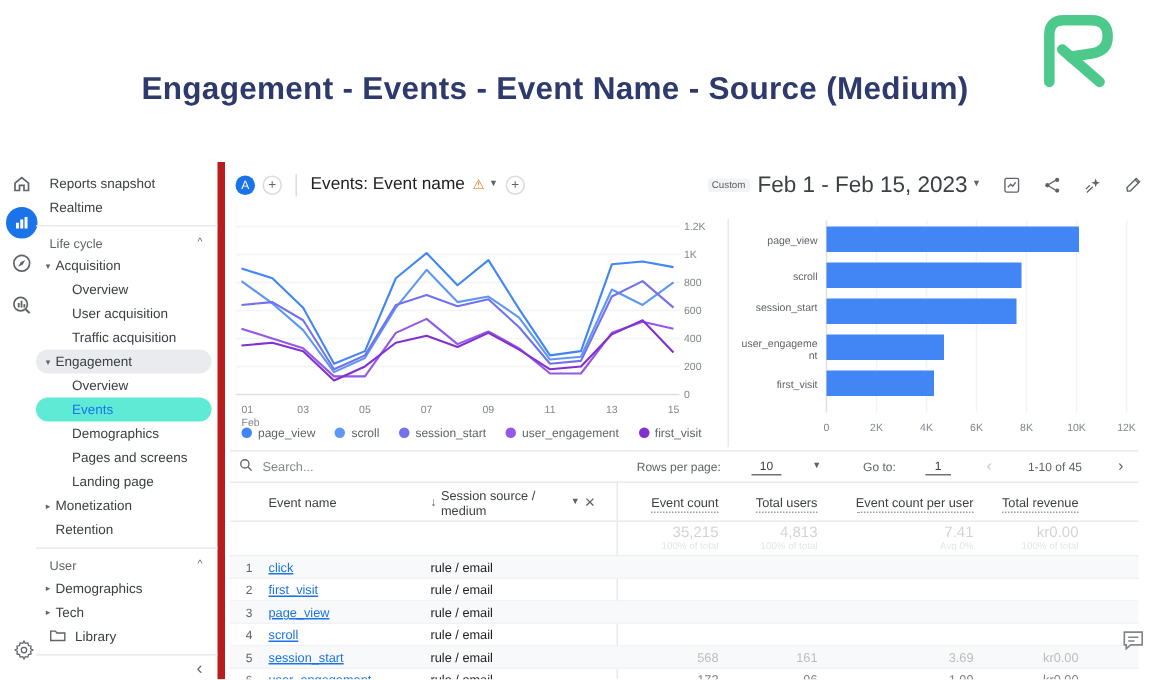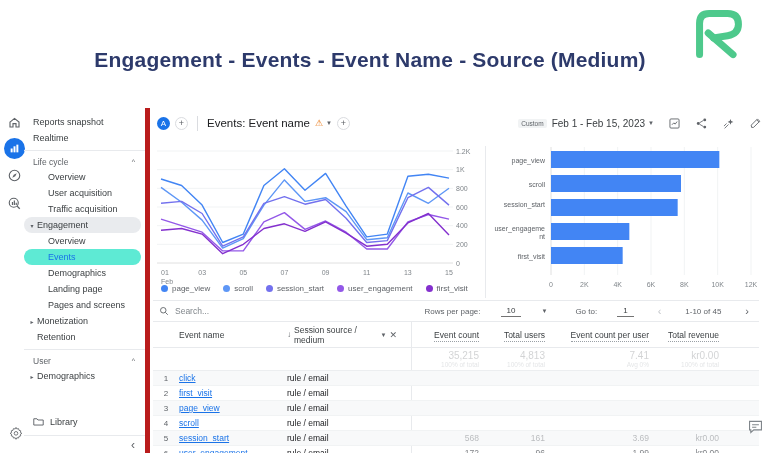--- a/index.html
+++ b/index.html
@@ -50,21 +50,21 @@
   .chip-a { width:13px; height:13px; border-radius:50%; background:#1a73e8; color:#fff;
             font-size:8px; display:flex; align-items:center; justify-content:center; flex:none; cursor:pointer; }
   .chip-plus { width:13px; height:13px; border-radius:50%; border:1px solid #dadce0; color:#5f6368;
                font-size:9px; line-height:11px; text-align:center; margin-left:5px; flex:none; cursor:pointer; }
   .vsep { width:1px; height:15px; background:#dadce0; margin:0 9px; }
   #rh-title { font-size:11.5px; color:#202124; }
   .warn { color:#e8710a; font-size:9px; margin-left:5px; }
   .caret { color:#5f6368; font-size:6px; margin-left:3px; }
   #rh-right { margin-left:auto; display:flex; align-items:center; gap:0; }
   #date-preset { font-size:6.5px; color:#5f6368; background:#f1f3f4; border-radius:2px; padding:1px 3px; }
-  #date-range { font-size:10px; color:#3c4043; margin-left:5px; cursor:pointer; }
+  #date-range { font-size:15px; color:#3c4043; margin-left:5px; cursor:pointer; }
   .hd-icon { width:14px; height:14px; margin-left:13px; display:flex; align-items:center; justify-content:center; cursor:pointer; }
 
   
   #line-chart-wrap { position:absolute; left:2px; top:33px; width:330px; height:158px; }
   #charts-vsep { position:absolute; left:334px; top:38px; width:1px; height:152px; background:#e8eaed; }
   #bar-chart-wrap { position:absolute; left:338px; top:33px; width:276px; height:158px; }
   #chart-legend { position:absolute; left:10px; top:176px; display:flex; gap:13px; }
   .lg-item { display:flex; align-items:center; gap:4px; font-size:8px; color:#5f6368; }
   .lg-dot { width:7px; height:7px; border-radius:50%; }
 
@@ -165,20 +165,24 @@
             <span class="lbl">Reports snapshot</span>
           </div>
           <div class="sb-item sb-link0">
             <span class="lbl">Realtime</span>
           </div>
           <div class="sb-divider"></div>
           <div class="sb-section">
             <span>Life cycle</span>
             <span class="chev">^</span>
           </div>
+          <div class="sb-item sb-group">
+            <span class="arrow">▾</span>
+            <span class="lbl">Acquisition</span>
+          </div>
           <div class="sb-item sb-link1">
             <span class="lbl">Overview</span>
           </div>
           <div class="sb-item sb-link1">
             <span class="lbl">User acquisition</span>
           </div>
           <div class="sb-item sb-link1">
             <span class="lbl">Traffic acquisition</span>
           </div>
           <div class="sb-item sb-group pill-gray">
@@ -188,40 +192,44 @@
           <div class="sb-item sb-link1">
             <span class="lbl">Overview</span>
           </div>
           <div class="sb-item sb-link1 pill-blue">
             <span class="lbl">Events</span>
           </div>
           <div class="sb-item sb-link1">
             <span class="lbl">Demographics</span>
           </div>
           <div class="sb-item sb-link1">
+            <span class="lbl">Pages and screens</span>
+          </div>
+          <div class="sb-item sb-link1">
             <span class="lbl">Landing page</span>
-          </div>
-          <div class="sb-item sb-link1">
-            <span class="lbl">Pages and screens</span>
           </div>
           <div class="sb-item sb-group">
             <span class="arrow">▸</span>
             <span class="lbl">Monetization</span>
           </div>
           <div class="sb-item sb-group noarrow">
             <span class="lbl">Retention</span>
           </div>
           <div class="sb-divider"></div>
           <div class="sb-section">
             <span>User</span>
             <span class="chev">^</span>
           </div>
           <div class="sb-item sb-group">
             <span class="arrow">▸</span>
             <span class="lbl">Demographics</span>
+          </div>
+          <div class="sb-item sb-group">
+            <span class="arrow">▸</span>
+            <span class="lbl">Tech</span>
           </div>
         </div>
       <div style="flex:1"></div>
       <div id="sb-library">
         <span>
           <svg width="11" height="9" viewBox="0 0 14 11">
               <path d="M1 2 h4 l1.3 1.6 H13 V10 H1 Z" fill="none" stroke="#5f6368" stroke-width="1.2"></path>
             </svg>
         </span>
         <span>Library</span>

